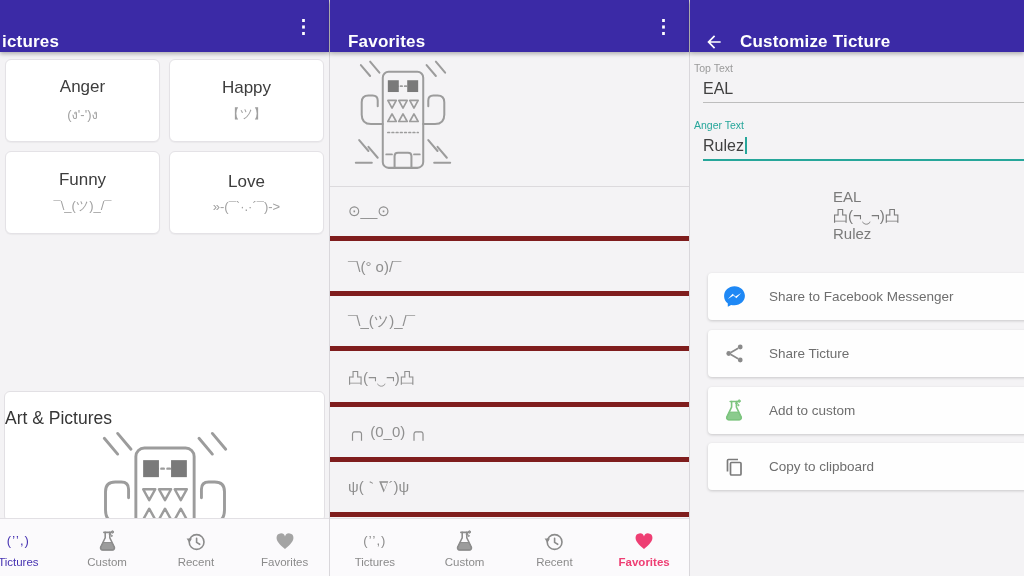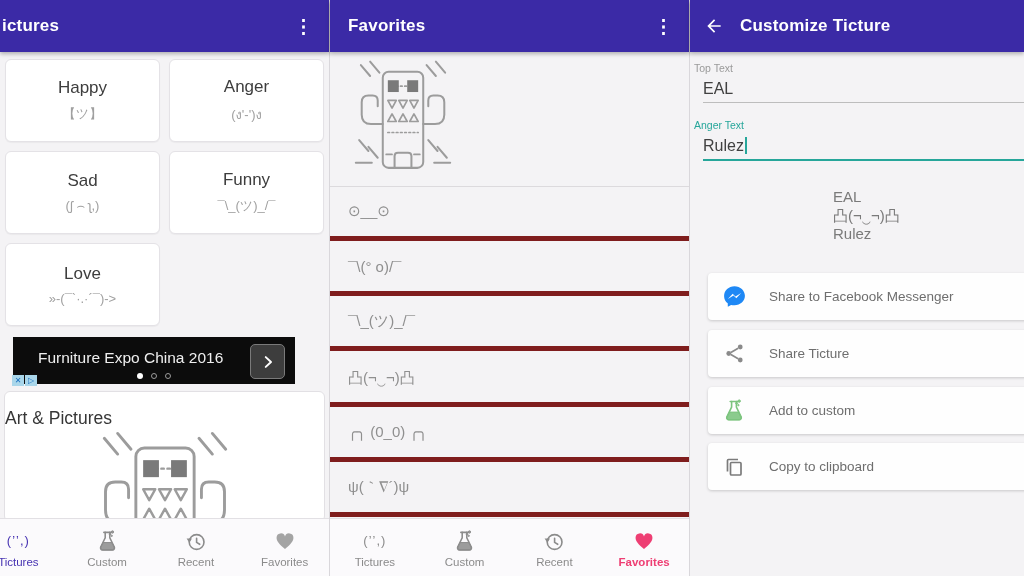--- a/index.html
+++ b/index.html
@@ -4,21 +4,21 @@
 <style>
   html,body{margin:0;padding:0;}
   body{width:1024px;height:576px;position:relative;overflow:hidden;
        background:#e8e8e8;font-family:"Liberation Sans",sans-serif;}
   .panel{position:absolute;top:0;height:576px;background:#F4F3F5;}
   #panel-left{left:0;width:330px;border-right:1px solid #d9d7db;box-sizing:border-box;}
   #panel-mid{left:330px;width:360px;border-right:1px solid #d9d7db;box-sizing:border-box;}
   #panel-right{left:690px;width:334px;}
 
   .appbar{position:absolute;top:0;left:0;right:0;height:52px;background:#3B2AA6;
-          display:flex;align-items:center;color:#fff;z-index:8;
+          display:flex;align-items:flex-end;color:#fff;z-index:8;
           box-shadow:0 2px 4px rgba(0,0,0,.28);}
   .appbar .title{font-size:17px;font-weight:bold;letter-spacing:.2px;}
   .overflow{position:absolute;right:10px;top:50%;transform:translateY(-50%);
             font-size:19px;font-weight:bold;line-height:1;padding:4px 6px;cursor:pointer;}
   .backbtn{margin:0 16px 0 14px;display:flex;align-items:center;cursor:pointer;}
 
   
   .cards{position:absolute;top:59px;left:5px;right:5px;display:grid;
          grid-template-columns:1fr 1fr;grid-gap:9px;}
   .cat-card{height:81px;background:#fff;border:1px solid #e4e2e6;border-radius:6px;
@@ -162,58 +162,37 @@
 </svg>
 
 <div class="panel" id="panel-left">
   <div class="appbar">
     <span class="title" style="margin-left:2px;">ictures</span>
     <span class="overflow">⋮</span>
   </div>
 
   <div class="cards">
     <div class="cat-card">
+      <div class="cat-name">Anger</div>
+      <div class="cat-emo">(ง'-')ง</div>
+    </div>
+    <div class="cat-card">
       <div class="cat-name">Happy</div>
       <div class="cat-emo">【ツ】</div>
-    </div>
-    <div class="cat-card">
-      <div class="cat-name">Anger</div>
-      <div class="cat-emo">(ง'-')ง</div>
-    </div>
-    <div class="cat-card">
-      <div class="cat-name">Sad</div>
-      <div class="cat-emo">(ʃ ⌢ ʅ,)</div>
     </div>
     <div class="cat-card">
       <div class="cat-name">Funny</div>
       <div class="cat-emo">¯\_(ツ)_/¯</div>
     </div>
     <div class="cat-card">
       <div class="cat-name">Love</div>
       <div class="cat-emo">»-(¯`·.·´¯)-&gt;</div>
     </div>
   </div>
 
-  <div class="ad">
-    <span class="ad-text">Furniture Expo China 2016</span>
-    <div class="ad-btn">
-      <svg width="18" height="18" viewBox="0 0 24 24">
-        <path d="M9 5.5 L16 12 L9 18.5" fill="none" stroke="#ffffff" stroke-width="2.6" stroke-linecap="round" stroke-linejoin="round"></path>
-      </svg>
-    </div>
-    <div class="ad-dots">
-      <span class="ad-dot"></span>
-      <span class="ad-dot dim"></span>
-      <span class="ad-dot dim"></span>
-    </div>
-    <div class="adchoices">
-      <span>✕</span>
-      <span>▷</span>
-    </div>
-  </div>
 
   <div class="art-card">
     <div class="art-title">Art &amp; Pictures</div>
     <svg class="robot-left" viewBox="0 0 140 144" style="margin:2px auto 0;">
       <use href="#robot"></use>
     </svg>
   </div>
 
   <div class="bottomnav">
     <div class="nav-item active-purple">

